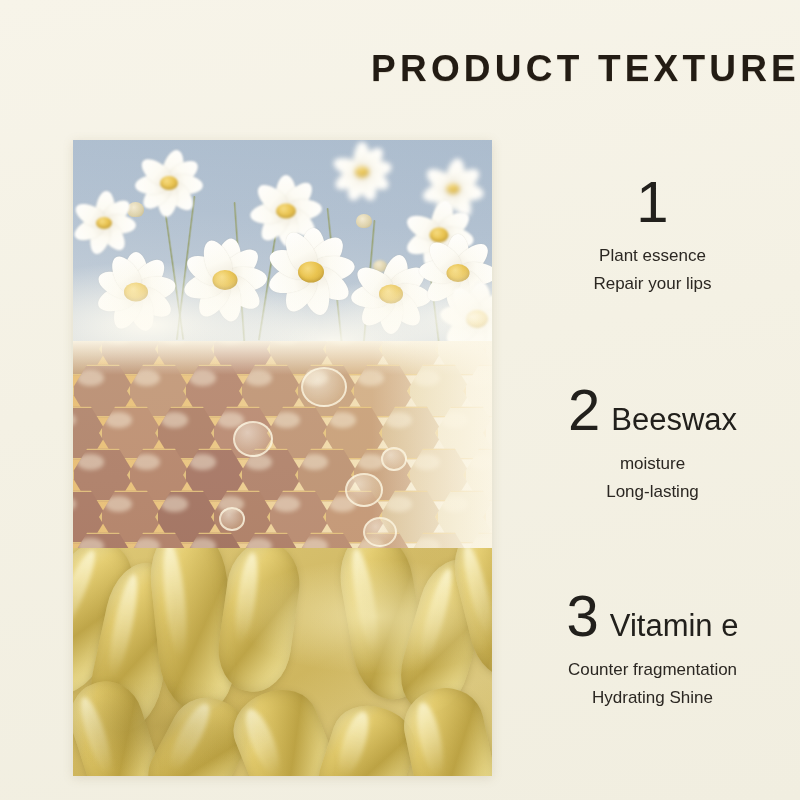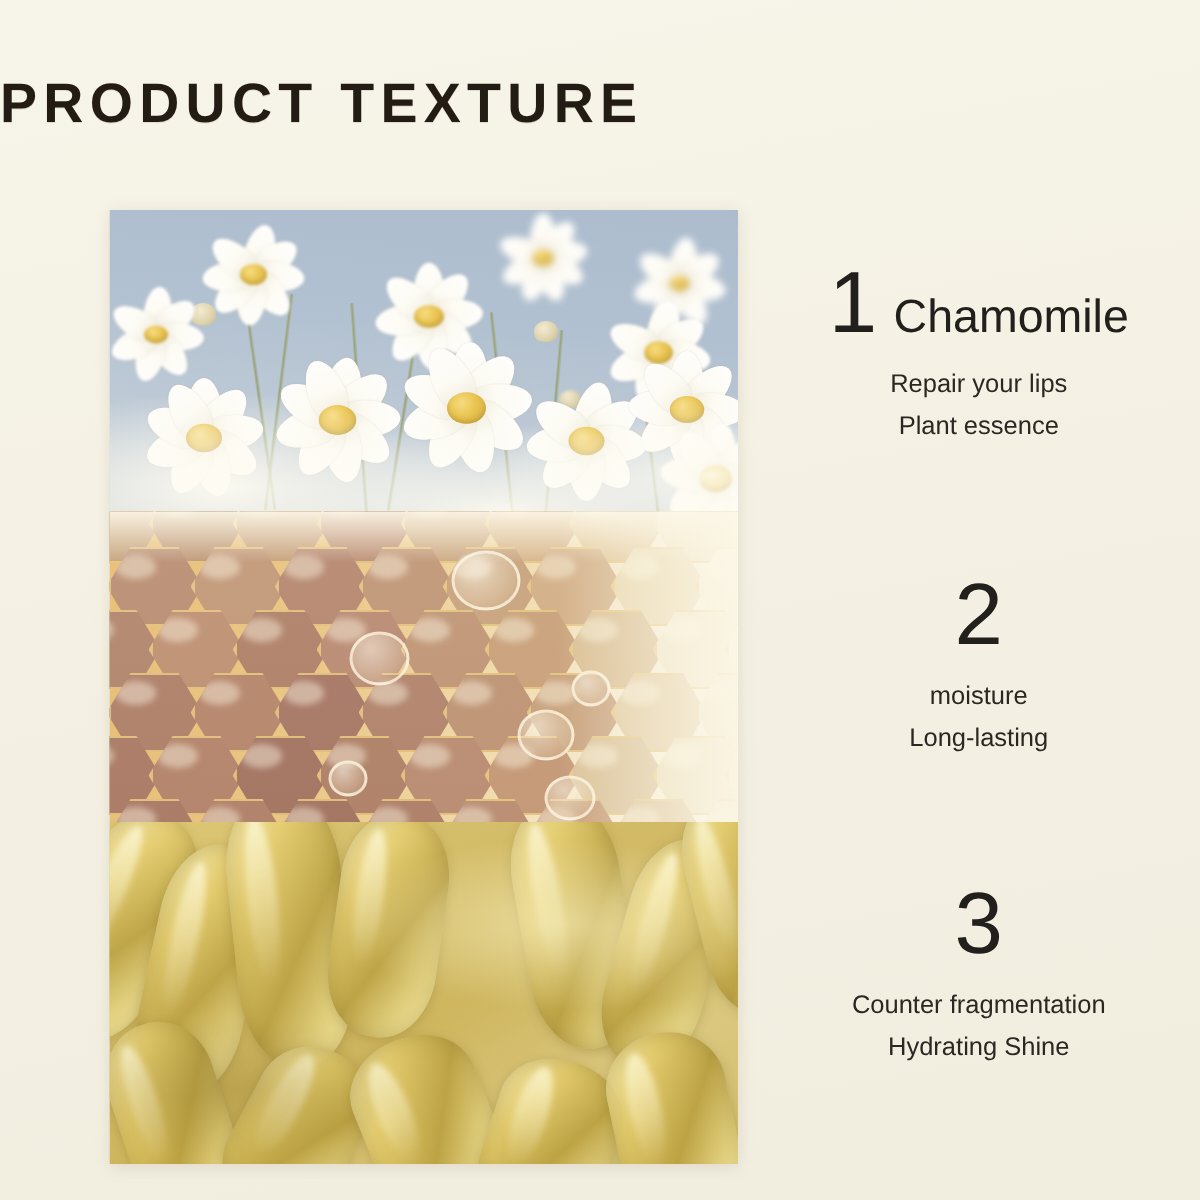--- a/index.html
+++ b/index.html
@@ -20,21 +20,21 @@
     height: 800px;
     background: linear-gradient(170deg, #f7f4e9 0%, #f4f1e4 45%, #f1eee0 100%);
   }
 
   
   .title-wrap {
     position: absolute;
     top: 48px;
     left: 0;
     width: 800px;
-    text-align: left;
+    text-align: right;
   }
   .poster-title {
     display: inline-block;
     font-size: 37px;
     font-weight: bold;
     letter-spacing: 4.2px;
     color: #231c14;
     font-family: "Liberation Sans", sans-serif;
     text-shadow: 0 1px 0 rgba(120,105,80,0.18);
   }
@@ -633,41 +633,42 @@
       </div>
     </div>
 
   </div>
 
   <div class="items">
 
     <div class="item item-1">
       <div class="item-head">
         <span class="item-num">1</span>
-        <span class="item-title">Chamomile</span>
       </div>
       <div class="item-subs">
+        <div class="item-sub">Plant essence</div>
         <div class="item-sub">Repair your lips</div>
-        <div class="item-sub">Plant essence</div>
       </div>
     </div>
 
     <div class="item item-2">
       <div class="item-head">
         <span class="item-num">2</span>
+        <span class="item-title">Beeswax</span>
       </div>
       <div class="item-subs">
         <div class="item-sub">moisture</div>
         <div class="item-sub">Long-lasting</div>
       </div>
     </div>
 
     <div class="item item-3">
       <div class="item-head">
         <span class="item-num">3</span>
+        <span class="item-title">Vitamin e</span>
       </div>
       <div class="item-subs">
         <div class="item-sub">Counter fragmentation</div>
         <div class="item-sub">Hydrating Shine</div>
       </div>
     </div>
 
   </div>
 
 </div>

